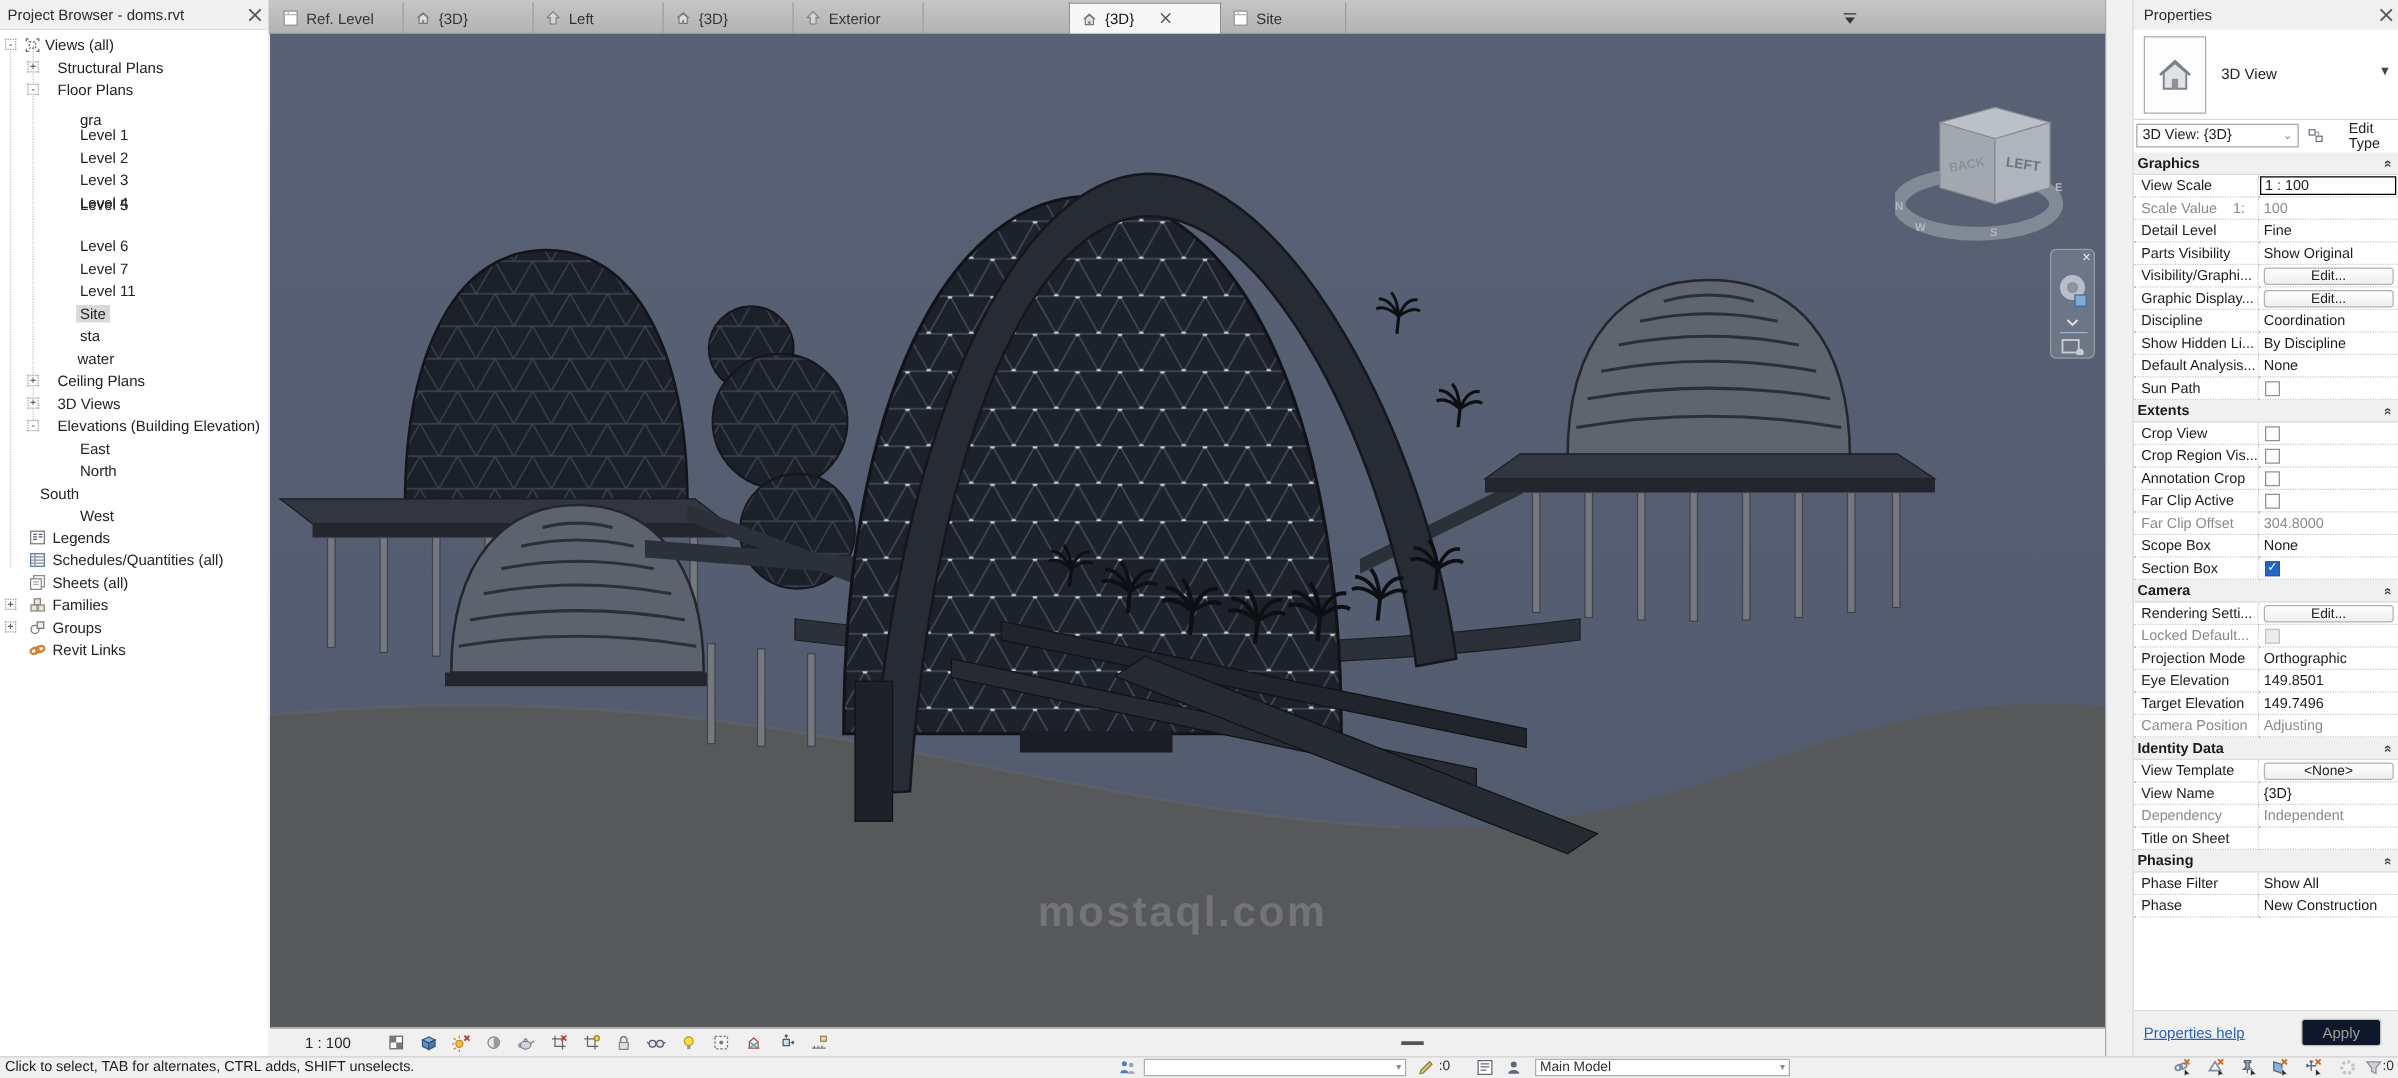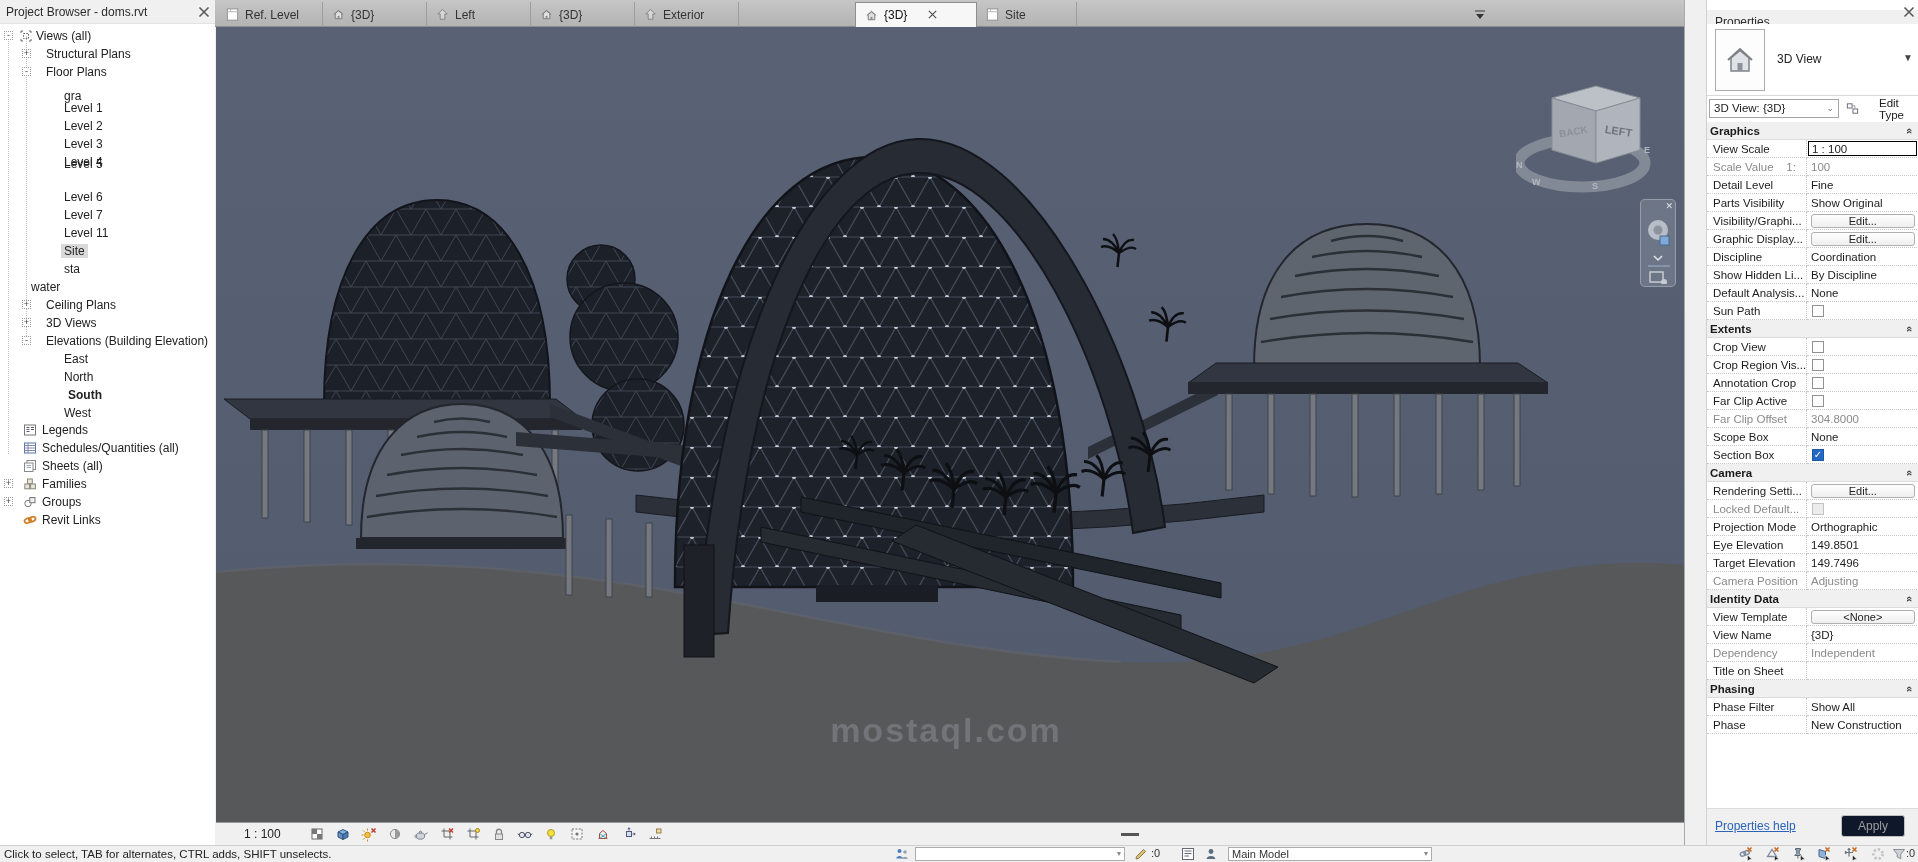--- a/index.html
+++ b/index.html
@@ -49,21 +49,21 @@
   #vcb { left:216px; top:822px; width:1468px; height:23px; background:#f0f0f0; border-top:1px solid #9a9a9a;
     display:flex; align-items:center; }
   #vcb-scale { margin-left:28px; width:60px; font-size:12px; color:#222; cursor:pointer; }
   .vcbi { width:26px; height:18px; display:flex; align-items:center; justify-content:center; cursor:pointer; }
   #vcb-dash { position:absolute; left:905px; top:10px; width:18px; height:3px; background:#555; }
 
   
   #gapstrip { left:1684px; top:0; width:22px; height:845px; background:#f0f0f0; border-left:1px solid #a9a9a9; }
   #props { left:1706px; top:0; width:212px; height:845px; background:#fff; border-left:1px solid #d0d0d0; }
   #props-title { left:0; top:0; width:212px; height:24px; background:#f0f0f0; line-height:24px; padding-left:8px;
-    color:#2b2b2b;margin-top:10px; }
+    color:#2b2b2b; }
   #props-close { left:194px; top:4px; width:16px; height:16px; cursor:pointer; }
   #type-sel { left:0; top:24px; width:212px; height:72px; background:#fff; border-bottom:1px solid #d9d9d9; }
   #type-img { left:8px; top:5px; width:50px; height:62px; border:1px solid #ababab; background:#fdfdfd;
     display:flex; align-items:center; justify-content:center; }
   #type-label { left:70px; top:28px; font-size:12px; color:#222; }
   #type-dd { left:196px; top:28px; color:#444; font-size:10px; cursor:pointer; }
   #inst-row { left:0; top:96px; width:212px; height:26px; background:#fff; }
   #inst-combo { left:2px; top:3px; width:130px; height:19px; border:1px solid #a5a5a5; background:#fff;
     font-size:11.5px; line-height:17px; padding:0 4px; color:#222; cursor:pointer; }
   #inst-combo .dd { float:right; color:#777; font-size:9px; }
@@ -163,42 +163,42 @@
       <div class="trow" style="top: 200.23px;">
         <span class="lbl" style="margin-left: 61px;">Level 11</span>
       </div>
       <div class="trow" style="top: 218.16px;">
         <span class="lbl sel" style="margin-left: 61px;">Site</span>
       </div>
       <div class="trow" style="top: 236.09px;">
         <span class="lbl" style="margin-left: 61px;">sta</span>
       </div>
       <div class="trow" style="top: 254.02px;">
-        <span class="lbl" style="margin-left: 28px;">water</span>
+        <span class="lbl" style="margin-left: 59px;">water</span>
       </div>
       <div class="trow" style="top: 271.95px;">
         <div class="exp" style="left: 22px; top: 4px;">+</div>
         <span class="lbl" style="margin-left: 43px;">Ceiling Plans</span>
       </div>
       <div class="trow" style="top: 289.88px;">
         <div class="exp" style="left: 22px; top: 4px;">+</div>
         <span class="lbl" style="margin-left: 43px;">3D Views</span>
       </div>
       <div class="trow" style="top: 307.81px;">
         <div class="exp" style="left: 22px; top: 4px;">-</div>
         <span class="lbl" style="margin-left: 43px;">Elevations (Building Elevation)</span>
       </div>
       <div class="trow" style="top: 325.74px;">
         <span class="lbl" style="margin-left: 61px;">East</span>
       </div>
       <div class="trow" style="top: 343.67px;">
         <span class="lbl" style="margin-left: 61px;">North</span>
       </div>
       <div class="trow" style="top: 361.6px;">
-        <span class="lbl" style="margin-left: 65px; font-weight: bold;">South</span>
+        <span class="lbl" style="margin-left: 29px;">South</span>
       </div>
       <div class="trow" style="top: 379.53px;">
         <span class="lbl" style="margin-left: 61px;">West</span>
       </div>
       <div class="trow" style="top: 397.46px;">
         <div class="ticon" style="left: 22px; top: 1px;">
           <svg width="16" height="16" viewBox="0 0 16 16">
             <rect x="2.5" y="3" width="11" height="10" fill="#fff" stroke="#777"></rect>
             <path d="M4.5 5.5 h3 M4.5 7.5 h3 M4.5 9.5 h3 M9 5.5 h3 M9 7.5 h3" stroke="#557"></path>
           </svg>

